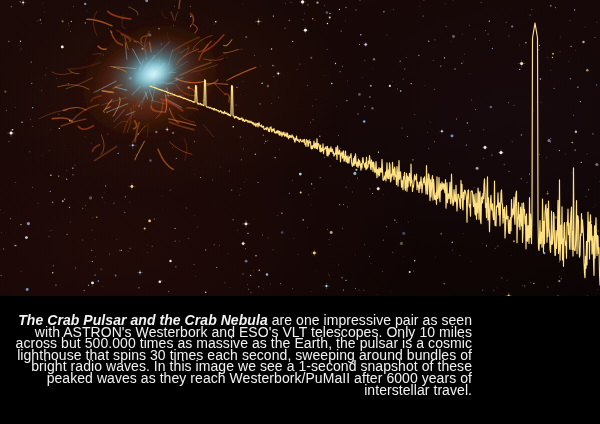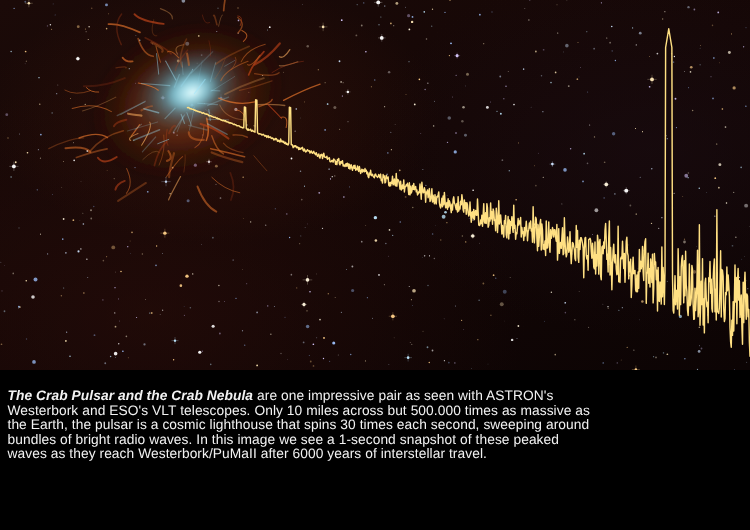--- a/index.html
+++ b/index.html
@@ -41,23 +41,24 @@
     left: 0; top: 296px;
     width: 600px; height: 128px;
     background: #000;
     overflow: hidden;
   }
   #caption-text {
     position: absolute;
     left: 6px; top: 5px;
     width: 466px;
     color: #f2f2f2;
-    font-size: 11px;
+    font-size: 14px;
     line-height: 11.6px;
     letter-spacing: 0.06px;
+    text-align: right;
   }
   #caption-text .lead {
     font-weight: bold;
     font-style: italic;
   }
 </style>
 </head>
 <body>
 
 <div id="poster">

